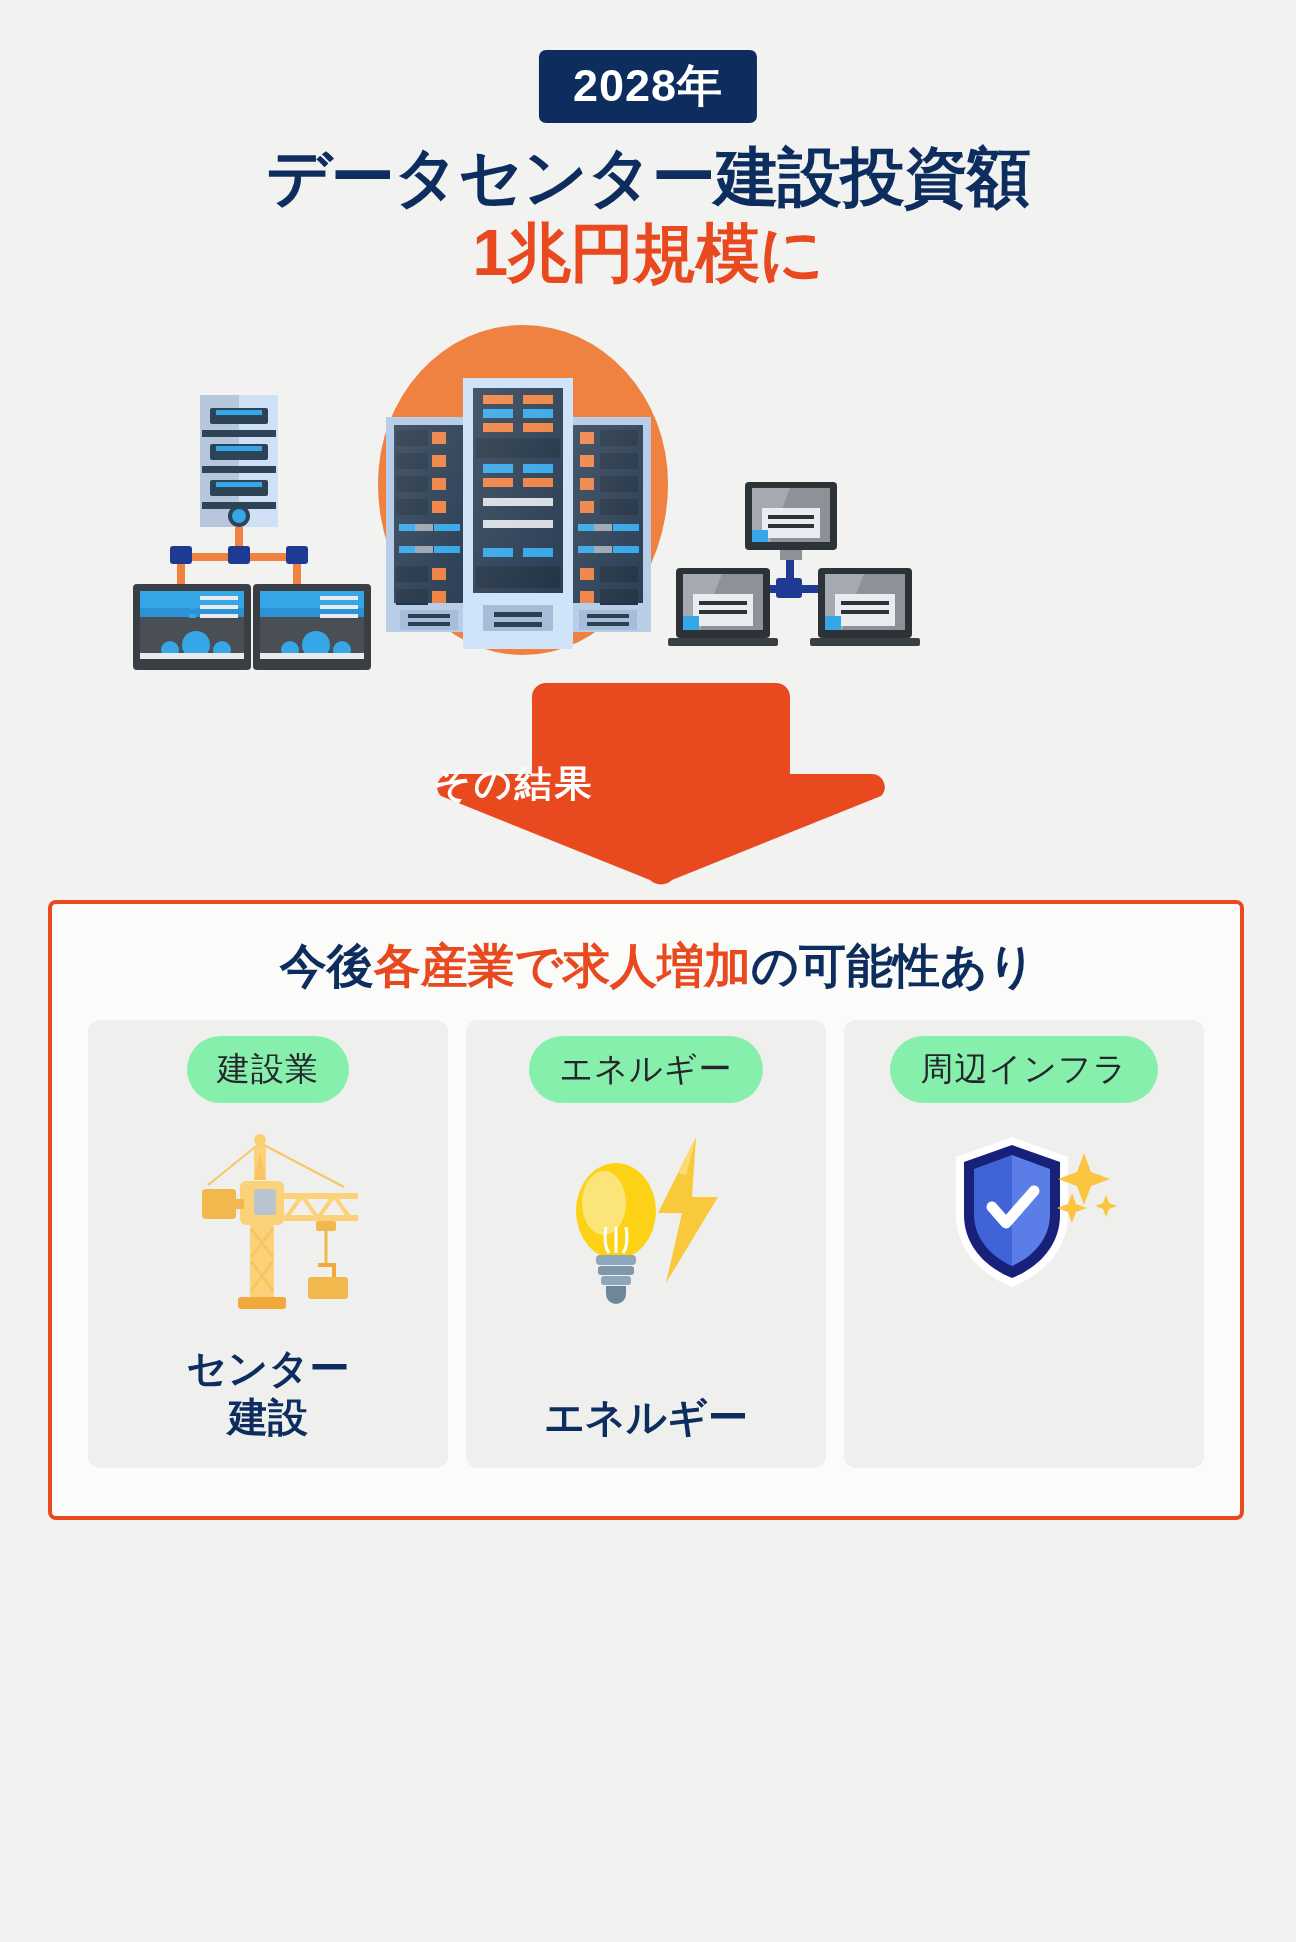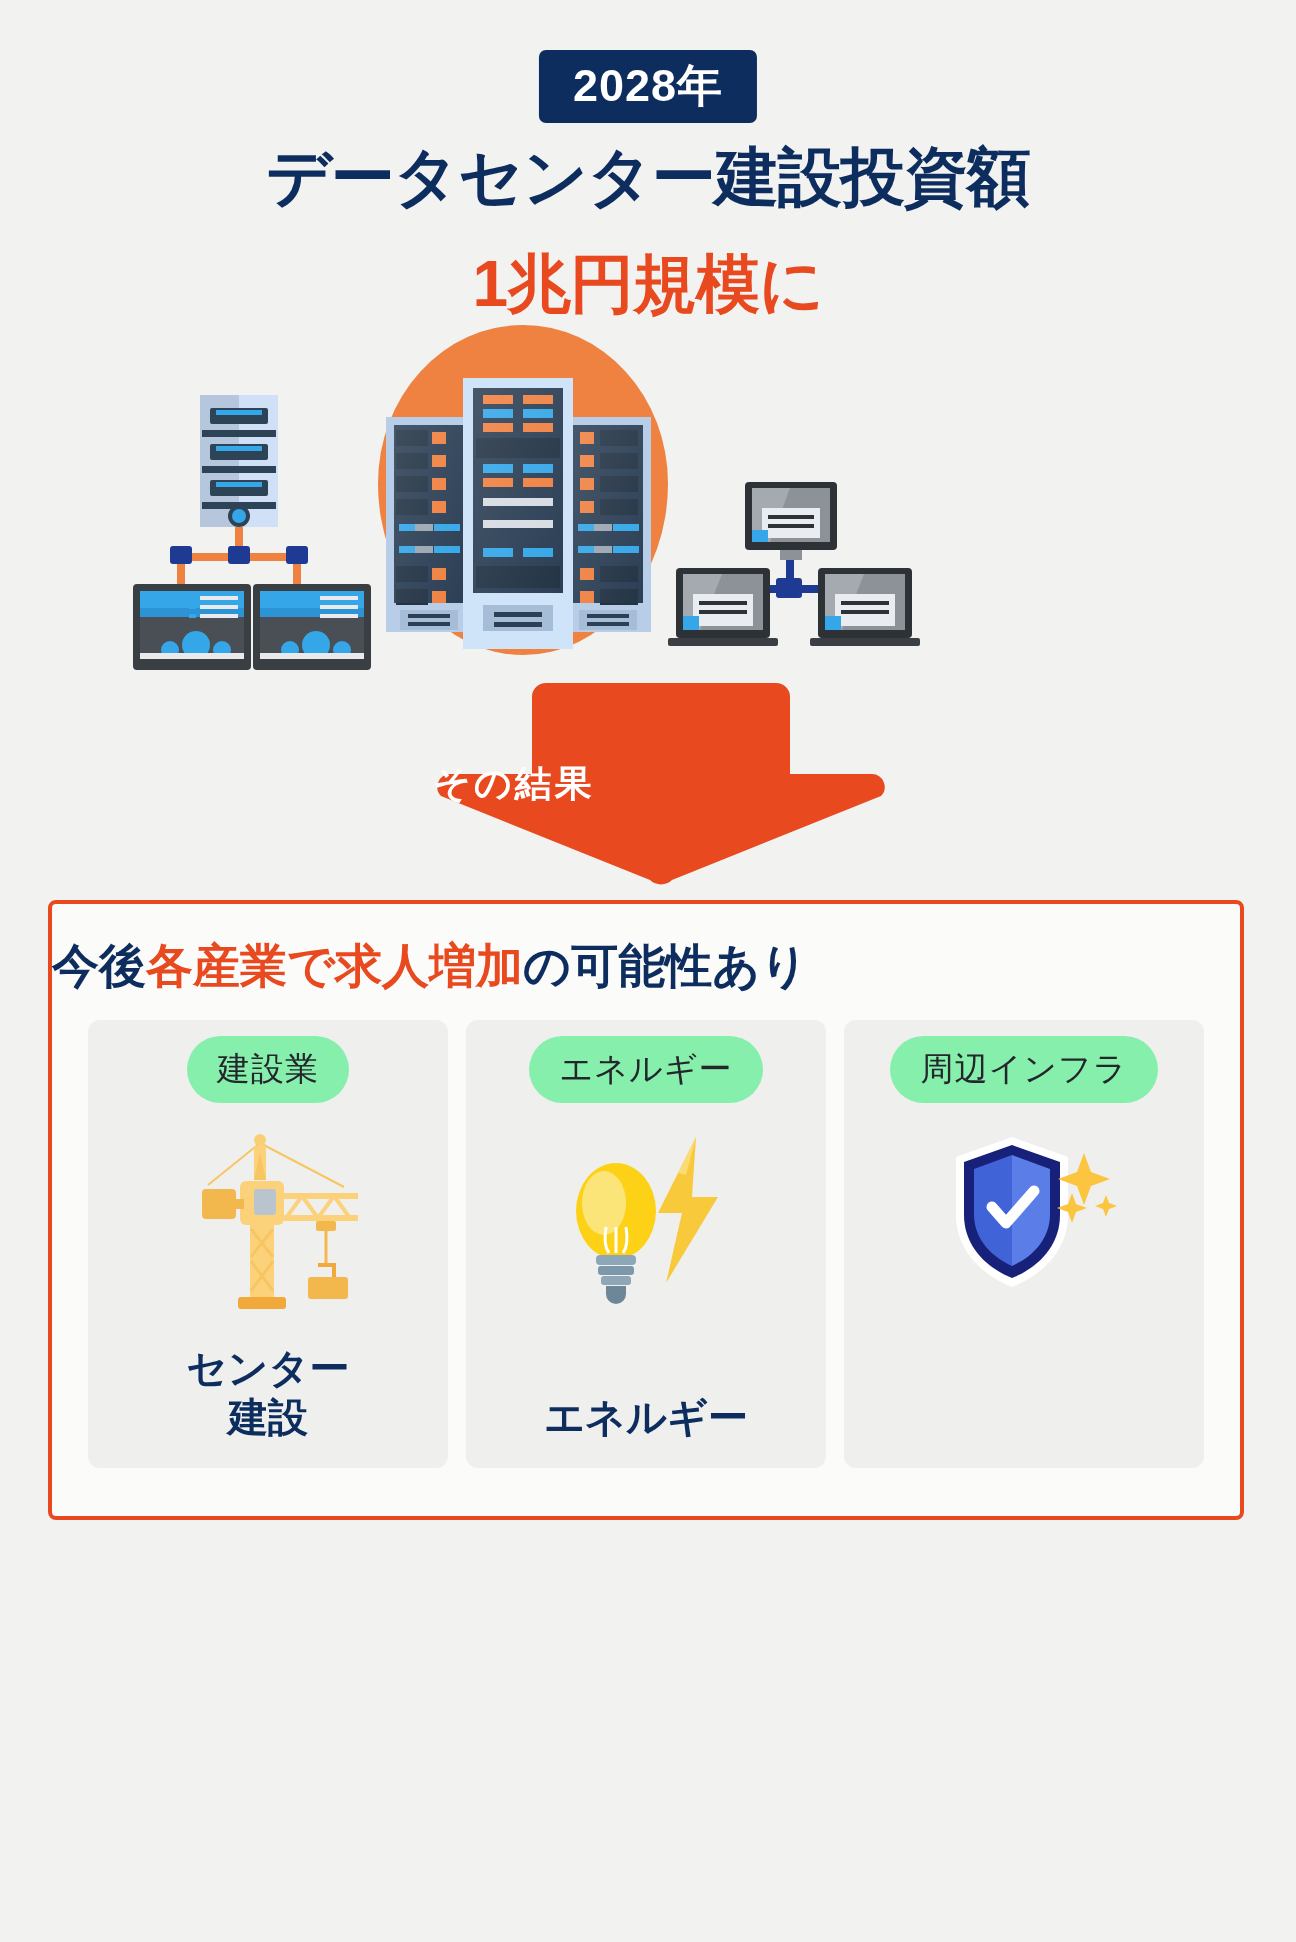--- a/index.html
+++ b/index.html
@@ -23,21 +23,21 @@
 
   
   .headline{
     position:absolute;left:0;right:0;top:140px;
     text-align:center;line-height:1.18;
   }
   .headline .l1{
     display:block;color:#0d2d5e;font-size:64px;font-weight:bold;letter-spacing:-1px;
   }
   .headline .l2{
-    display:block;color:#e8491f;font-size:64px;font-weight:bold;letter-spacing:-1px;margin-top:31px;
+    display:block;color:#e8491f;font-size:64px;font-weight:bold;letter-spacing:-1px;
   }
 
   
   .hero{position:absolute;left:0;top:320px;width:1296px;height:350px;}
   .hero-circle{
     position:absolute;left:378px;top:5px;width:290px;height:330px;
     background:#ef8141;border-radius:50%/48% 48% 52% 52%;
   }
   .svgwrap{position:absolute;left:0;top:0;width:1296px;height:350px;}
 
@@ -48,22 +48,22 @@
     color:#ffffff;font-size:37px;font-weight:bold;letter-spacing:3px;
   }
 
   
   .panel{
     position:absolute;left:48px;top:900px;width:1196px;height:620px;
     border:4px solid #e8491f;border-radius:8px;background:#fbfbfa;
     box-sizing:border-box;
   }
   .panel-title{
-    text-align:left;margin-top:36px;
-    font-size:47px;font-weight:bold;line-height:1.1;white-space:nowrap;
+    text-align:center;margin-top:36px;
+    font-size:47px;font-weight:bold;line-height:1.1;white-space:nowrap;padding-left:24px;
   }
   .panel-title .navy{color:#0d2d5e;}
   .panel-title .orange{color:#e8491f;}
 
   .cards{
     display:flex;justify-content:center;gap:18px;
     margin-top:28px;
   }
   .card{
     width:360px;height:448px;background:#efefee;border-radius:12px;

